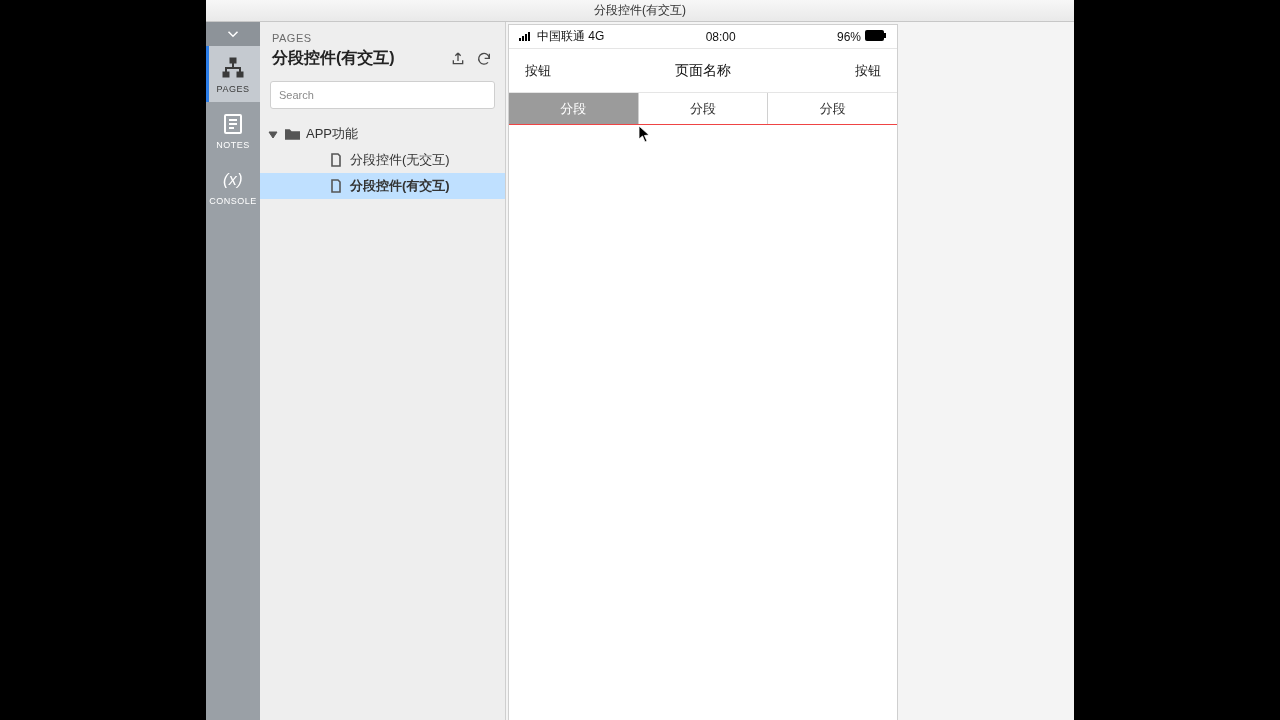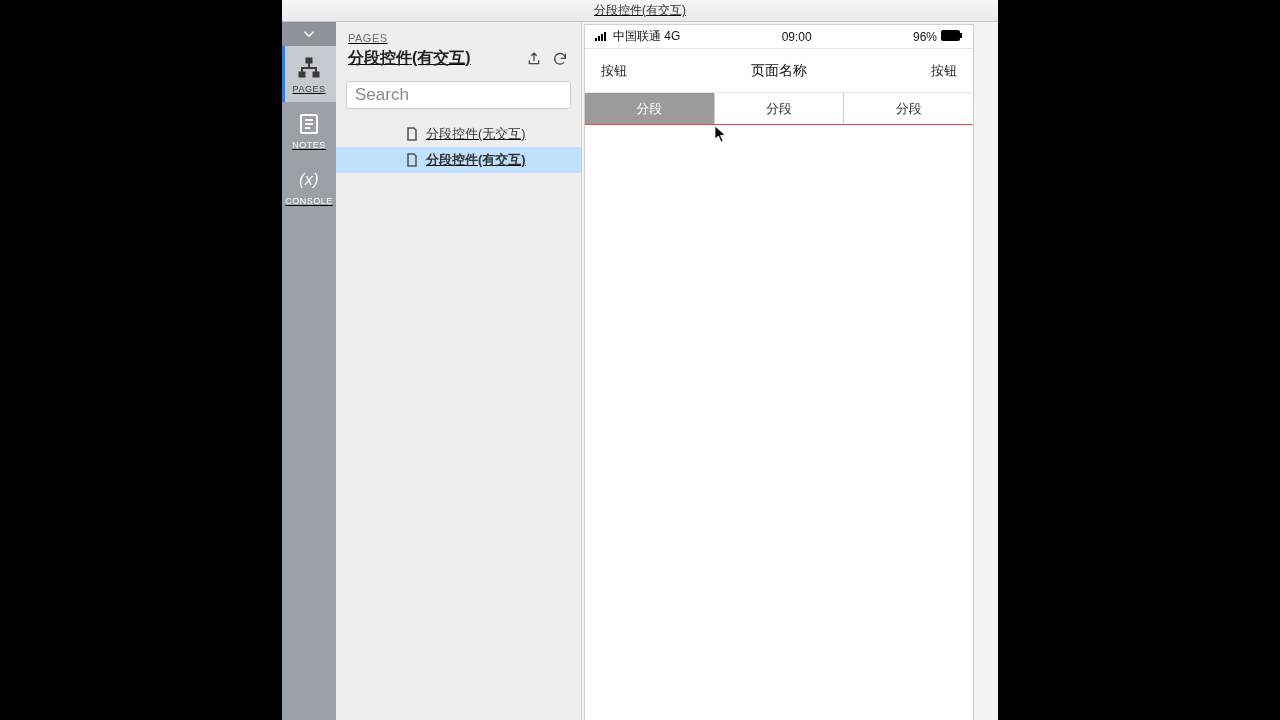--- a/index.html
+++ b/index.html
@@ -1,26 +1,25 @@
 <!DOCTYPE html>
 <html><head>
 <meta charset="utf-8">
 <style>
   * { box-sizing: border-box; margin: 0; padding: 0; }
   html, body { width: 1280px; height: 720px; overflow: hidden; font-family: -apple-system, "Helvetica Neue", Arial, sans-serif; }
   body { background: #000; display: flex; justify-content: center; }
 
   .app {
-    width: 716px;
+    width: 868px;
     height: 720px;
     background: #22c55e;
     display: flex;
     flex-direction: column;
     position: relative;
-    text-decoration: underline;
   }
 
   .titlebar {
     height: 22px;
     background: linear-gradient(#f7f7f7,#e9e9e9);
     border-bottom: 1px solid #c7c7c7;
     display: flex;
     align-items: center;
     justify-content: center;
     font-size: 12px;
@@ -89,21 +88,21 @@
   .panel-head .page-title{
     font-size:16px;font-weight:700;color:#222;
   }
   .panel-head .tools{display:flex;gap:8px;color:#4a4a4a;}
   .panel-head .tools .ico{width:18px;height:18px;display:flex;align-items:center;justify-content:center;cursor:pointer;}
   .panel-head .tools svg{width:16px;height:16px;stroke:#4a4a4a;fill:none;stroke-width:2;}
 
   .search-wrap{padding:6px 10px 8px 10px;}
   .search{
     width:100%;height:28px;border:1px solid #cfcfcf;border-radius:3px;
-    padding:0 8px;font-size:17px;background:#fff;color:#333;
+    padding:0 8px;font-size:11px;background:#fff;color:#333;
   }
   .search::placeholder{color:#8a8a8a;}
 
   .tree{flex:1;overflow:auto;padding:4px 0 10px 0;font-size:13px;color:#333;}
   .tree-row{
     display:flex;align-items:center;height:26px;padding:0 6px;cursor:pointer;white-space:nowrap;
   }
   .tree-row.selected{background:#bfe0ff;font-weight:600;}
   .caret{
     width:12px;height:12px;margin-right:2px;flex:0 0 12px;
@@ -229,20 +228,31 @@
           </div>
         </div>
       </div>
 
       <div class="search-wrap">
         <input class="search" placeholder="Search" style="">
       </div>
 
       <div class="tree">
 
+        <div class="tree-row indent1">
+          <span class="caret"><svg viewBox="0 0 10 10">
+                <polygon points="1,2 9,2 5,8"></polygon>
+              </svg></span>
+          <span class="folder-ico">
+              <svg viewBox="0 0 16 12">
+                <path d="M0 1h5l2 2h9v9H0z"></path>
+              </svg>
+            </span>
+          <span>APP功能</span>
+        </div>
 
 
         <div class="tree-row indent3">
           <span class="caret"></span>
           <span class="page-ico">
               <svg viewBox="0 0 12 14">
                 <path d="M2 1h6l2 2v10H2z"></path>
               </svg>
             </span>
           <span>分段控件(无交互)</span>
@@ -269,21 +279,21 @@
             <span class="signal-ico">
               <svg viewBox="0 0 14 10">
                   <rect x="0" y="7" width="2" height="3"></rect>
                   <rect x="3" y="5" width="2" height="5"></rect>
                   <rect x="6" y="3" width="2" height="7"></rect>
                   <rect x="9" y="1" width="2" height="9"></rect>
                 </svg>
             </span>
             <span>中国联通 4G</span>
           </div>
-          <span>09:00</span>
+          <span>08:00</span>
           <div class="right">
             <span>96%</span>
             <span class="battery-ico">
               <svg viewBox="0 0 22 11">
                   <rect x="0" y="0" width="19" height="11" rx="2" fill="#000"></rect>
                   <rect x="19" y="3" width="2" height="5" fill="#000"></rect>
                 </svg>
             </span>
           </div>
         </div>

